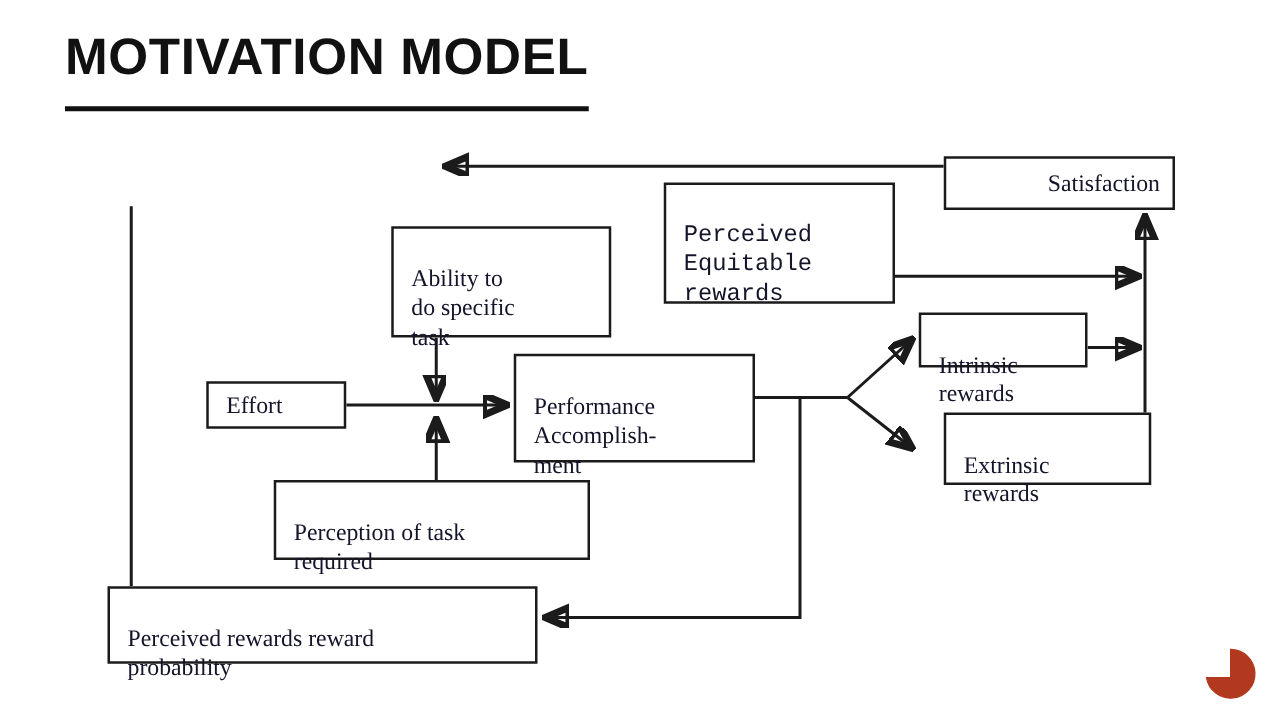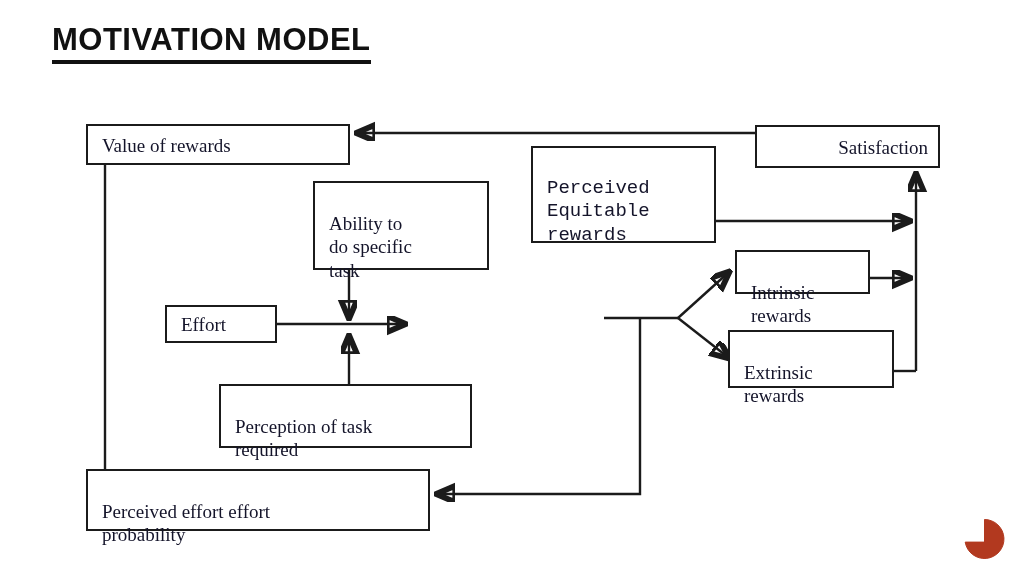--- a/index.html
+++ b/index.html
@@ -14,25 +14,25 @@
     background: #ffffff;
     overflow: hidden;
     font-family: "Liberation Serif", "DejaVu Serif", serif;
   }
   #title {
     position: absolute;
     left: 52px;
     top: 24px;
     font-family: "Liberation Sans", "DejaVu Sans", sans-serif;
     font-weight: bold;
-    font-size: 31px;
+    font-size: 41px;
     letter-spacing: 0.5px;
     color: #111111;
     border-bottom: 4px solid #111111;
-    padding-bottom: 3px;
+    padding-bottom: 18px;
     line-height: 1.05;
     white-space: nowrap;
   }
   .node {
     position: absolute;
     box-sizing: border-box;
     border: 2px solid #1b1b1b;
     background: #ffffff;
     color: #14142a;
     font-size: 19px;
@@ -100,23 +100,20 @@
 
     <line x1="916" y1="371" x2="916" y2="174" marker-end="url(#ah)"></line>
 
     <line x1="716" y1="221" x2="910" y2="221" marker-end="url(#ah)"></line>
 
     <line x1="870" y1="278" x2="910" y2="278" marker-end="url(#ah)"></line>
 
     <line x1="888" y1="371" x2="916" y2="371"></line>
   </svg>
 
-  <div class="node mid" style="left:86px; top:124px; width:264px; height:41px;">
-    <span>Value of rewards</span>
-  </div>
 
   <div class="node" style="left:313px; top:181px; width:176px; height:89px; white-space:pre-line;">
     <span>Ability to
 do specific
 task</span>
   </div>
 
   <div class="node" style="left:531px; top:146px; width:185px; height:97px; white-space:pre-line;font-family:Liberation Mono, monospace;">
     <span>Perceived
 Equitable
@@ -124,38 +121,43 @@
   </div>
 
   <div class="node mid" style="left:755px; top:125px; width:185px; height:43px;justify-content:flex-end;">
     <span>Satisfaction</span>
   </div>
 
   <div class="node mid" style="left:165px; top:305px; width:112px; height:38px;">
     <span>Effort</span>
   </div>
 
+  <div class="node" style="left:411px; top:283px; width:193px; height:87px; white-space:pre-line;">
+    <span>Performance
+Accomplish-
+ment</span>
+  </div>
 
   <div class="node" style="left:735px; top:250px; width:135px; height:44px; white-space:pre-line;">
     <span>Intrinsic
 rewards</span>
   </div>
 
-  <div class="node" style="left:728px; top:330px; width:166px; height:58px; white-space:pre-line;">
+  <div class="node" style="left:755px; top:330px; width:166px; height:58px; white-space:pre-line;">
     <span>Extrinsic
 rewards</span>
   </div>
 
   <div class="node" style="left:219px; top:384px; width:253px; height:64px; white-space:pre-line;">
     <span>Perception of task
 required</span>
   </div>
 
   <div class="node" style="left:86px; top:469px; width:344px; height:62px; white-space:pre-line;">
-    <span>Perceived effort effort
+    <span>Perceived rewards reward
 probability</span>
   </div>
 
   <svg id="logo" viewBox="0 0 42 42">
     <path d="M21.5 1.5 a19.5 19.5 0 1 1 -19.3 22.6 L21.5 24.1 Z" fill="#b2391f" stroke="#b2391f" stroke-width="1"></path>
   </svg>
 
 </div>
 
 </body></html>

